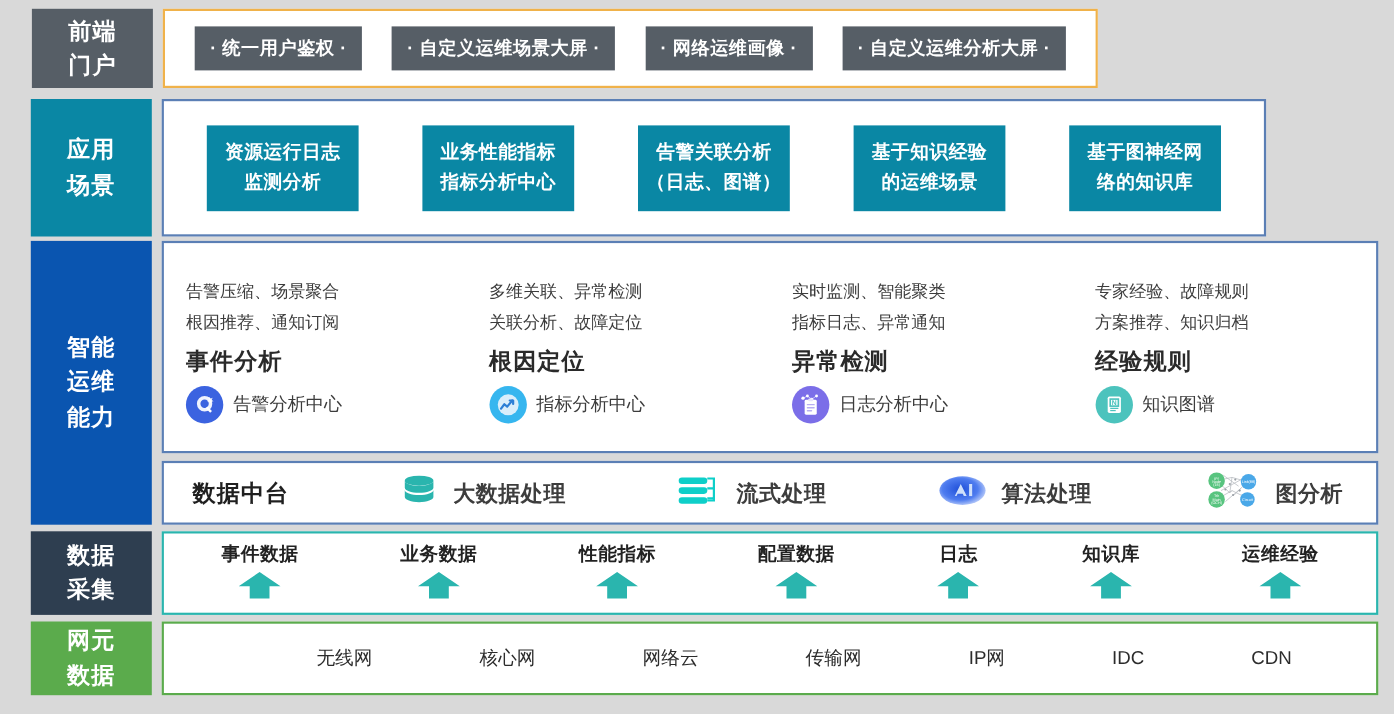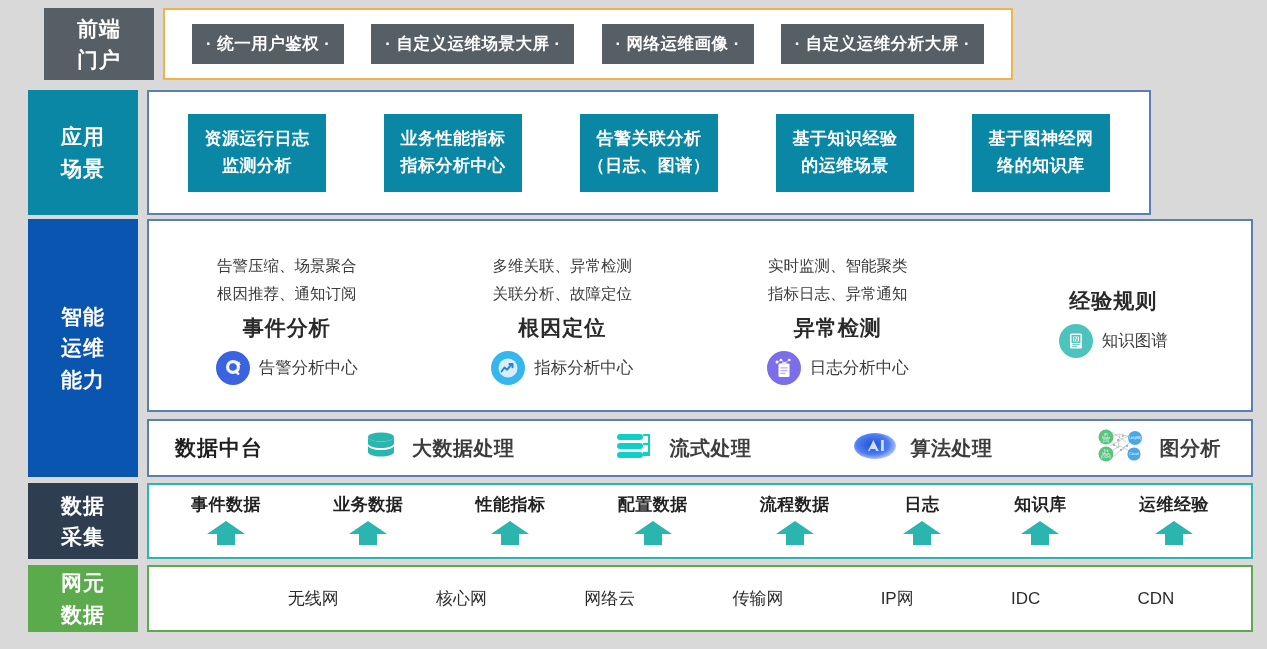--- a/index.html
+++ b/index.html
@@ -42,21 +42,21 @@
   }
   .band-body {
     flex: 1 1 auto;
     margin-left: 9px;
     background: #ffffff;
     box-sizing: border-box;
     position: relative;
   }
 
   
-  #row-portal { left: 16px; top: 8px; width: 1019px; height: 72px; }
+  #row-portal { left: 1px; top: 8px; width: 1019px; height: 72px; }
   #row-portal .band-label { background: #565e66; }
   #row-portal .band-body {
     border: 2px solid #f0b24a;
     margin-right: 22px;
     display: flex;
     align-items: center;
     justify-content: space-evenly;
   }
   .portal-chip {
     background: #565e66;
@@ -110,24 +110,25 @@
     flex: 1 1 auto;
     background: #ffffff;
     border: 2px solid #5b7fb5;
     display: flex;
     box-sizing: border-box;
   }
   .cap-col {
     flex: 1 1 25%;
     display: flex;
     flex-direction: column;
-    align-items: center;
+    align-items: flex-start;
     justify-content: center;
     padding-top: 6px;
     box-sizing: border-box;
+    margin-left: 20px;
   }
   .cap-bullets {
     color: #3c3c3c;
     font-size: 15.5px;
     line-height: 1.75;
     text-align: center;
     white-space: nowrap;
   }
   .cap-title {
     font-size: 21px;
@@ -348,20 +349,24 @@
                   <rect x="9.4" y="15" width="7.3" height="1.3" rx="0.6"></rect>
                   <rect x="9.4" y="17.8" width="5" height="1.3" rx="0.6"></rect>
                 </g>
               </svg>
             </span>
             <span class="cap-prod-label">日志分析中心</span>
           </div>
         </div>
 
         <div class="cap-col">
+          <div class="cap-bullets">
+            <div>专家经验、故障规则</div>
+            <div>方案推荐、知识归档</div>
+          </div>
           <div class="cap-title">经验规则</div>
           <div class="cap-prod">
             <span class="icon-circle" style="background:#4cc3bd;">
               <svg width="26" height="26" viewBox="0 0 26 26">
                 <rect x="7" y="5.5" width="12" height="15" rx="1.6" fill="#ffffff"></rect>
                 <rect x="9.3" y="7.8" width="7.4" height="6.4" fill="none" stroke="#4cc3bd" stroke-width="1.5"></rect>
                 <text x="13" y="12.9" font-size="6.2" font-weight="bold" fill="#4cc3bd" text-anchor="middle" font-family="Liberation Sans, sans-serif">N</text>
                 <rect x="9.3" y="15.7" width="7.4" height="1.1" fill="#4cc3bd"></rect>
                 <rect x="9.3" y="17.7" width="5" height="1.1" fill="#4cc3bd"></rect>
               </svg>
@@ -494,26 +499,20 @@
             </svg></span>
       </div>
 
       <div class="collect-cell">
         <span class="collect-label">配置数据</span>
         <span class="up-arrow"><svg width="40" height="26" viewBox="0 0 40 26">
               <path d="M20 1 L39 14 H29 V25 H11 V14 H1 Z" fill="#2ab5ae"></path>
             </svg></span>
       </div>
 
-      <div class="collect-cell">
-        <span class="collect-label">流程数据</span>
-        <span class="up-arrow"><svg width="40" height="26" viewBox="0 0 40 26">
-              <path d="M20 1 L39 14 H29 V25 H11 V14 H1 Z" fill="#2ab5ae"></path>
-            </svg></span>
-      </div>
 
       <div class="collect-cell">
         <span class="collect-label">日志</span>
         <span class="up-arrow"><svg width="40" height="26" viewBox="0 0 40 26">
               <path d="M20 1 L39 14 H29 V25 H11 V14 H1 Z" fill="#2ab5ae"></path>
             </svg></span>
       </div>
 
       <div class="collect-cell">
         <span class="collect-label">知识库</span>

